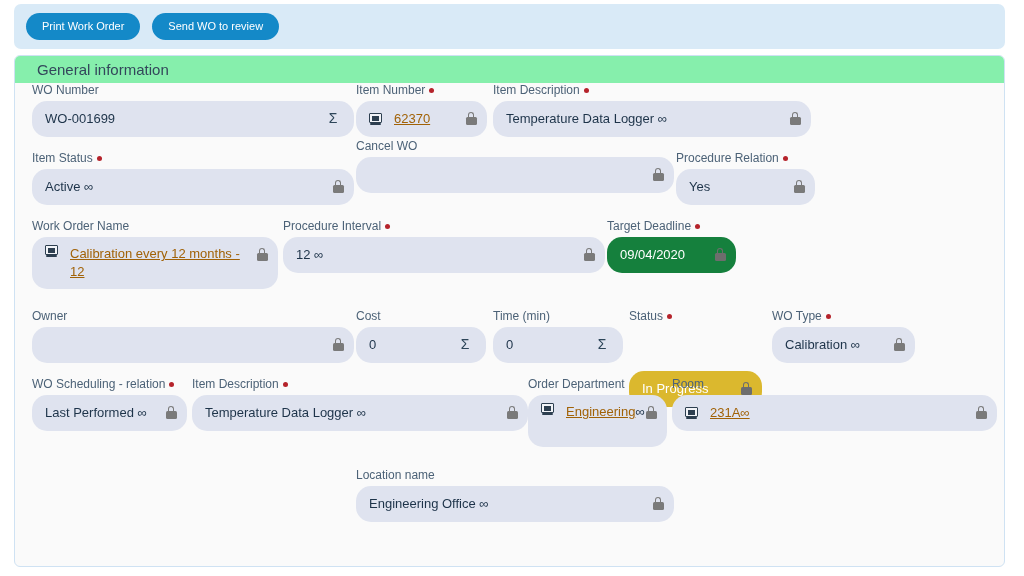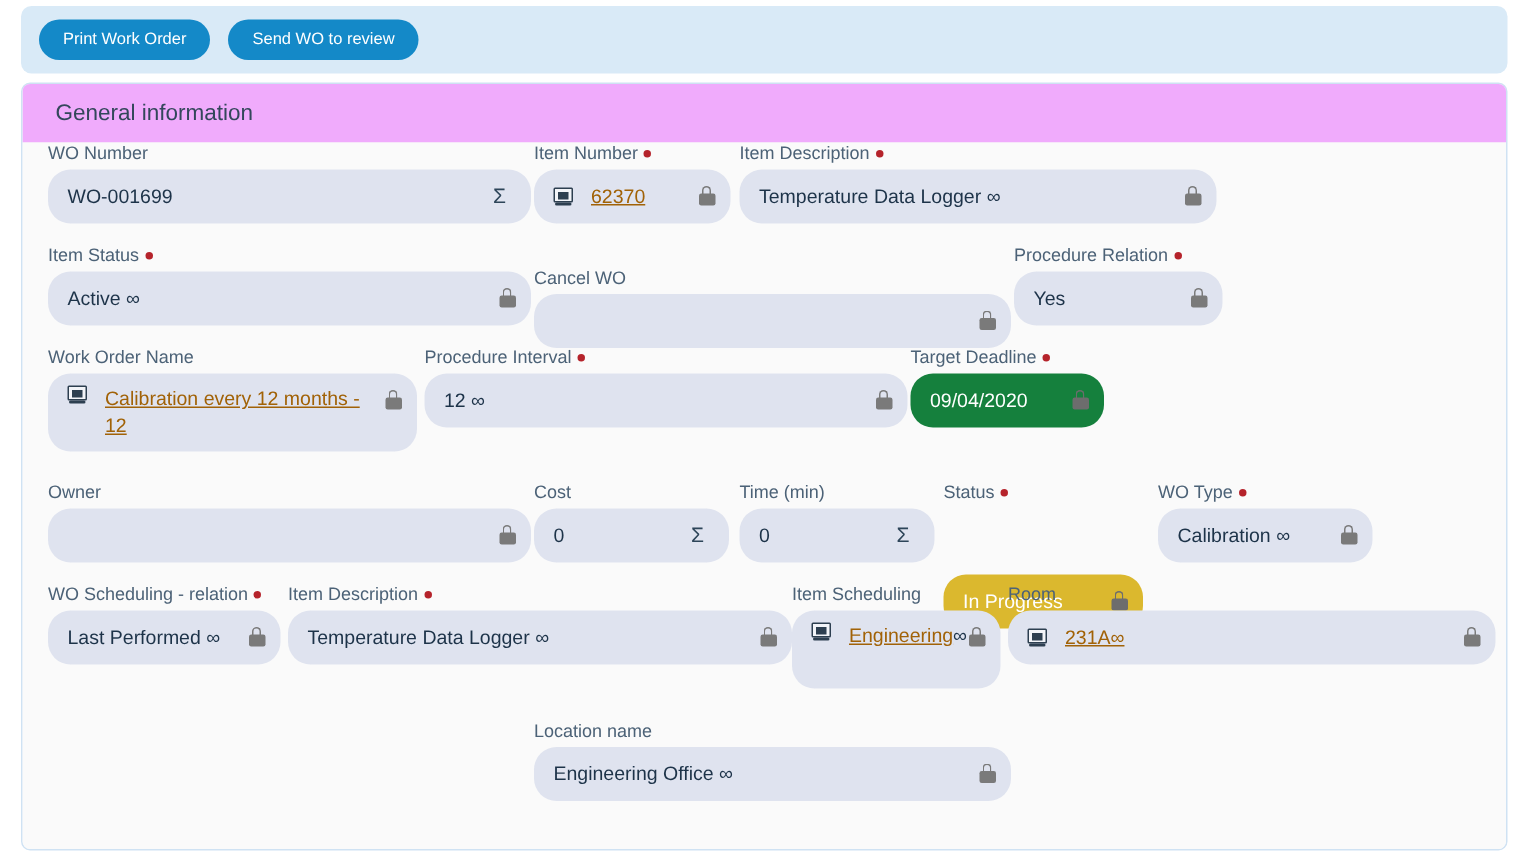--- a/index.html
+++ b/index.html
@@ -46,22 +46,22 @@
   .card {
     position: absolute;
     left: 14px; top: 55px;
     width: 991px; height: 512px;
     border: 1px solid #cfe2f3;
     border-radius: 6px;
     background: #fafafa;
     overflow: hidden;
   }
   .card-header {
-    height: 39px;
-    background: #f0abfc;
+    height: 27px;
+    background: #86efac;
     display: flex;
     align-items: center;
     padding-left: 22px;
     color: #33475b;
     font-size: 15px;
   }
   .card-body {
     position: relative;
     height: 471px;
     background: #fafafa;
@@ -235,21 +235,21 @@
           <span class="val">Active ∞</span>
           <span class="adorn">
               <span class="lock">
                 <span class="shackle"></span>
                 <span class="body"></span>
               </span>
             </span>
         </div>
       </div>
 
-      <div class="field" style="left:341px; top:83px; width:318px;">
+      <div class="field" style="left:341px; top:56px; width:318px;">
         <div class="flabel"><span>Cancel WO</span></div>
         <div class="fbox">
           <span class="val"></span>
           <span class="adorn">
               <span class="lock">
                 <span class="shackle"></span>
                 <span class="body"></span>
               </span>
             </span>
         </div>
@@ -389,21 +389,21 @@
           <span class="adorn">
               <span class="lock">
                 <span class="shackle"></span>
                 <span class="body"></span>
               </span>
             </span>
         </div>
       </div>
 
       <div class="field" style="left:513px; top:294px; width:139px;">
-        <div class="flabel"><span>Item Scheduling</span></div>
+        <div class="flabel"><span>Order Department</span></div>
         <div class="fbox tall">
           <span class="linkwrap">
             <span class="rec-icon">
                 <span class="scr"></span>
                 <span class="fill"></span>
                 <span class="base"></span>
               </span>
             <span class="val linktext"><span class="link">Engineering</span><span>∞</span></span>
           </span>
           <span class="adorn">

